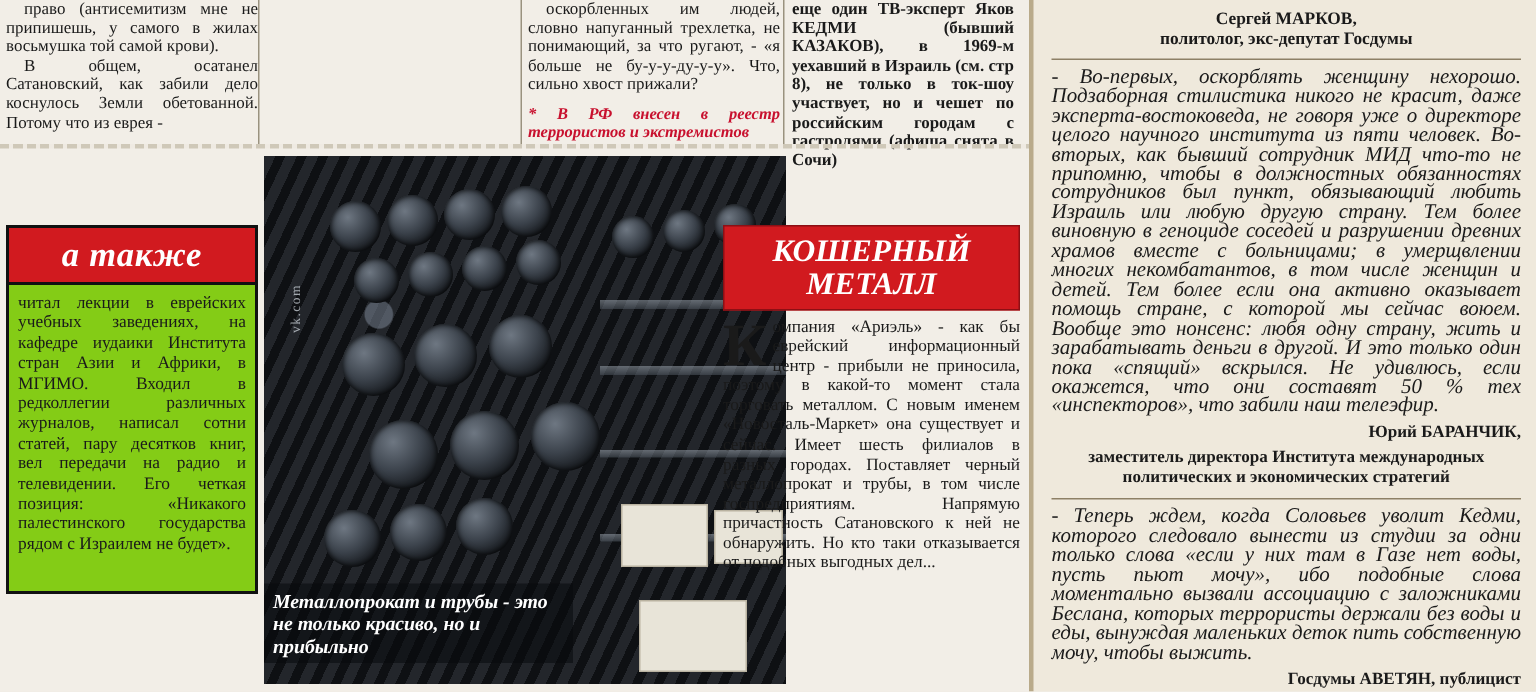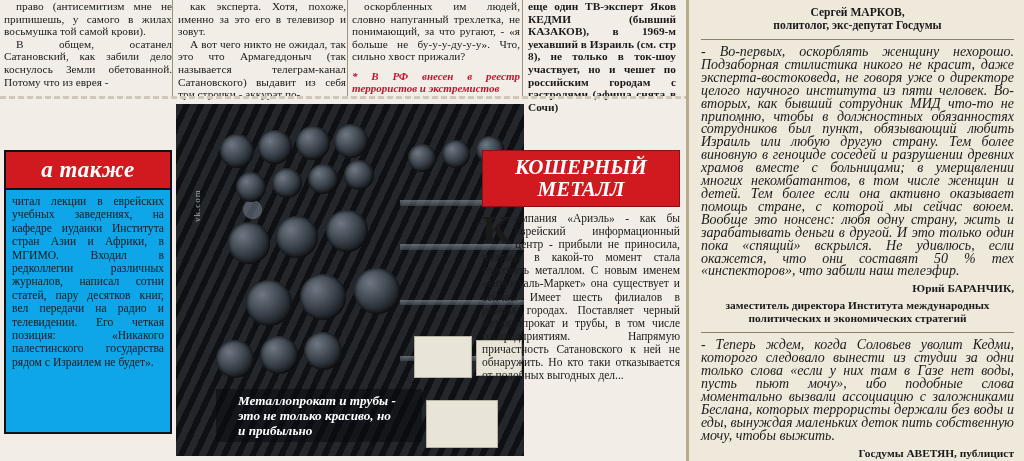--- a/index.html
+++ b/index.html
@@ -32,42 +32,42 @@
     background:#efe9dc;
     border-left:3px solid #b9aa8a;
     padding:6px 10px 22px 12px;
   }
   #rightpanel .hdr{font-weight:bold;font-size:11.6px;line-height:13px;text-align:center;}
   #rightpanel .blk{font-style:italic;font-size:14px;line-height:12.9px;text-align:justify;margin-top:6px;}
   #rightpanel .sig{font-weight:bold;font-size:11.4px;line-height:13px;text-align:right;margin-top:4px;font-style:normal;}
   .rule{height:1px;background:#8d8066;margin:7px 0 5px 0;}
 
   
-  #alsobox{left:4px;top:150px;width:168px;height:284px;border:2px solid #111;background:#0ea5e9;}
+  #alsobox{left:4px;top:150px;width:168px;height:246px;border:2px solid #111;background:#84cc16;}
   #alsoTitleWrap{background:#d11a1f;height:36px;display:flex;align-items:center;justify-content:center;border-bottom:2px solid #111;}
   #alsoTitle{color:#ffffff;font-weight:bold;font-style:italic;font-size:23px;letter-spacing:.5px;}
   #alsoBody{padding:5px 6px 4px 6px;font-size:11.6px;line-height:13.4px;text-align:justify;}
 
   
   #photo{left:176px;top:104px;width:348px;height:352px;overflow:hidden;background:#0c0d10;}
   .pipebg{position:absolute;inset:0;
      background:
       radial-gradient(circle at 22% 30%, rgba(120,130,145,.55) 0 9px, rgba(0,0,0,.0) 10px),
       repeating-linear-gradient(115deg,#23262b 0 7px,#0e1013 7px 13px),
       repeating-linear-gradient(25deg,#3a3f47 0 5px,#111317 5px 11px),
       linear-gradient(180deg,#1b1d22,#0a0b0e);
   }
   .pipehole{position:absolute;border-radius:50%;
      background:radial-gradient(circle at 35% 32%,#6e7782 0%,#3b424b 45%,#14171b 78%,#0a0c0f 100%);
      box-shadow:inset 0 0 4px #000;}
   .pipeband{position:absolute;background:linear-gradient(180deg,#9aa3ad,#4c545d);opacity:.55;}
   .boxlabel{position:absolute;background:#e8e4d8;border:1px solid #b9b2a0;}
   #wmv{position:absolute;left:16px;top:118px;color:#cfd6dd;font-size:9px;opacity:.75;transform:rotate(-90deg);transform-origin:left top;letter-spacing:1px;}
   #photoCaption{position:absolute;left:0px;bottom:14px;width:206px;background:rgba(8,9,12,.55);color:#fff;
-     font-weight:bold;font-style:italic;font-size:13.2px;line-height:15px;padding:4px 22px;box-sizing:border-box;margin-left:40px;}
+     font-weight:bold;font-style:italic;font-size:13.2px;line-height:15px;padding:4px 6px;box-sizing:border-box;}
 
   
   #kosherHead{position:absolute;left:482px;top:150px;width:198px;background:#d11a1f;color:#fff;
      font-weight:bold;font-style:italic;text-align:center;font-size:21px;line-height:22px;padding:5px 4px 6px 4px;box-sizing:border-box;
      border:1px solid #8d0f14;}
   #kosherBody{position:absolute;left:482px;top:212px;width:198px;font-size:11.5px;line-height:13.1px;text-align:justify;}
   #kosherBody .drop{float:left;font-size:40px;line-height:32px;font-weight:bold;padding:2px 4px 0 0;}
 
   
   .vline{position:absolute;width:1px;background:#9a927f;}
@@ -76,24 +76,20 @@
 </head>
 <body>
 
 <div class="page">
 
   <div class="col bodytext just" id="col1">
     <p>право (антисемитизм мне не припишешь, у самого в жилах восьмушка той самой крови).</p>
     <p>В общем, осатанел Сатановский, как забили дело коснулось Земли обетованной. Потому что из еврея -</p>
   </div>
 
-  <div class="col bodytext just" id="col2">
-    <p>как эксперта. Хотя, похоже, именно за это его в телевизор и зовут.</p>
-    <p>А вот чего никто не ожидал, так это что Армагеддоныч (так называется телеграм-канал Сатановского) выдавит из себя три строчки - аккурат по-</p>
-  </div>
 
   <div class="col bodytext just" id="col3">
     <p>оскорбленных им людей, словно напуганный трехлетка, не понимающий, за что ругают, - «я больше не бу-у-у-ду-у-у». Что, сильно хвост прижали?</p>
     <p class="redital" style="text-indent:0;margin-top:7px;">* В РФ внесен в реестр террористов и экстремистов</p>
   </div>
 
   <div class="col bodytext just" id="col4">
     <p class="bold" style="text-indent:0;">еще один ТВ-эксперт Яков КЕДМИ (бывший КАЗАКОВ), в 1969-м уехавший в Израиль (см. стр 8), не только в ток-шоу участвует, но и чешет по российским городам с гастролями (афиша снята в Сочи)</p>
   </div>
 

